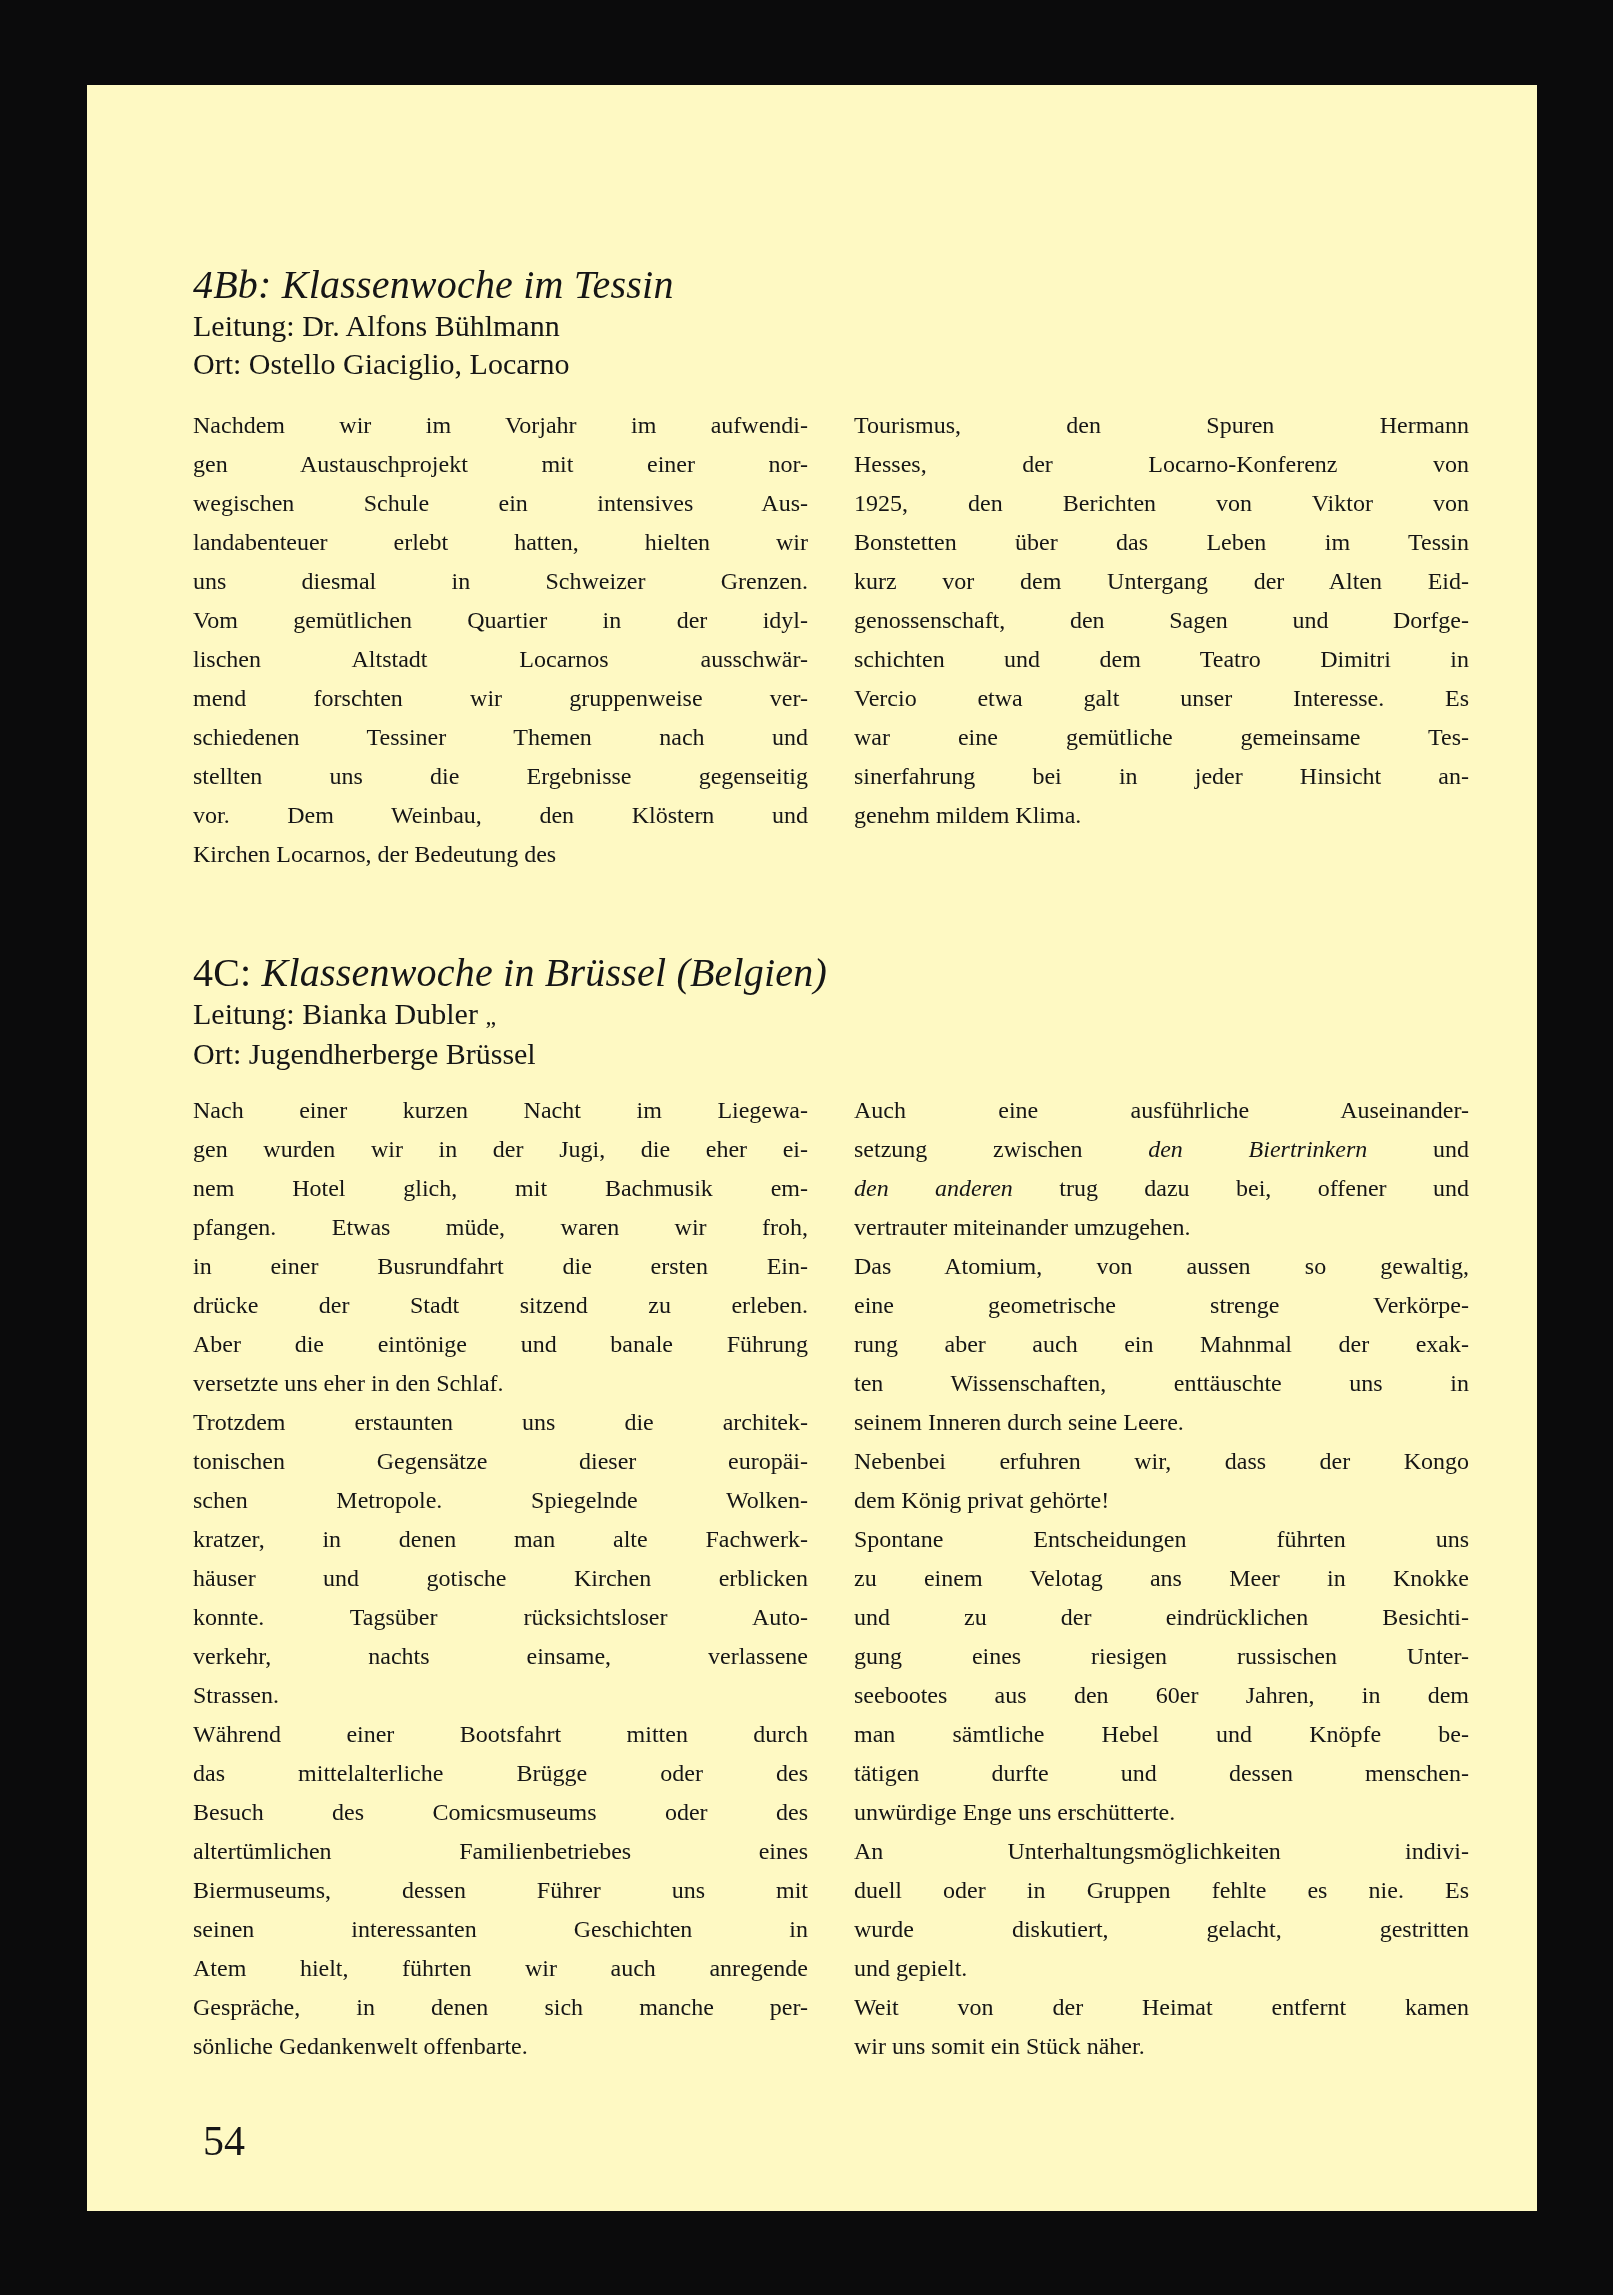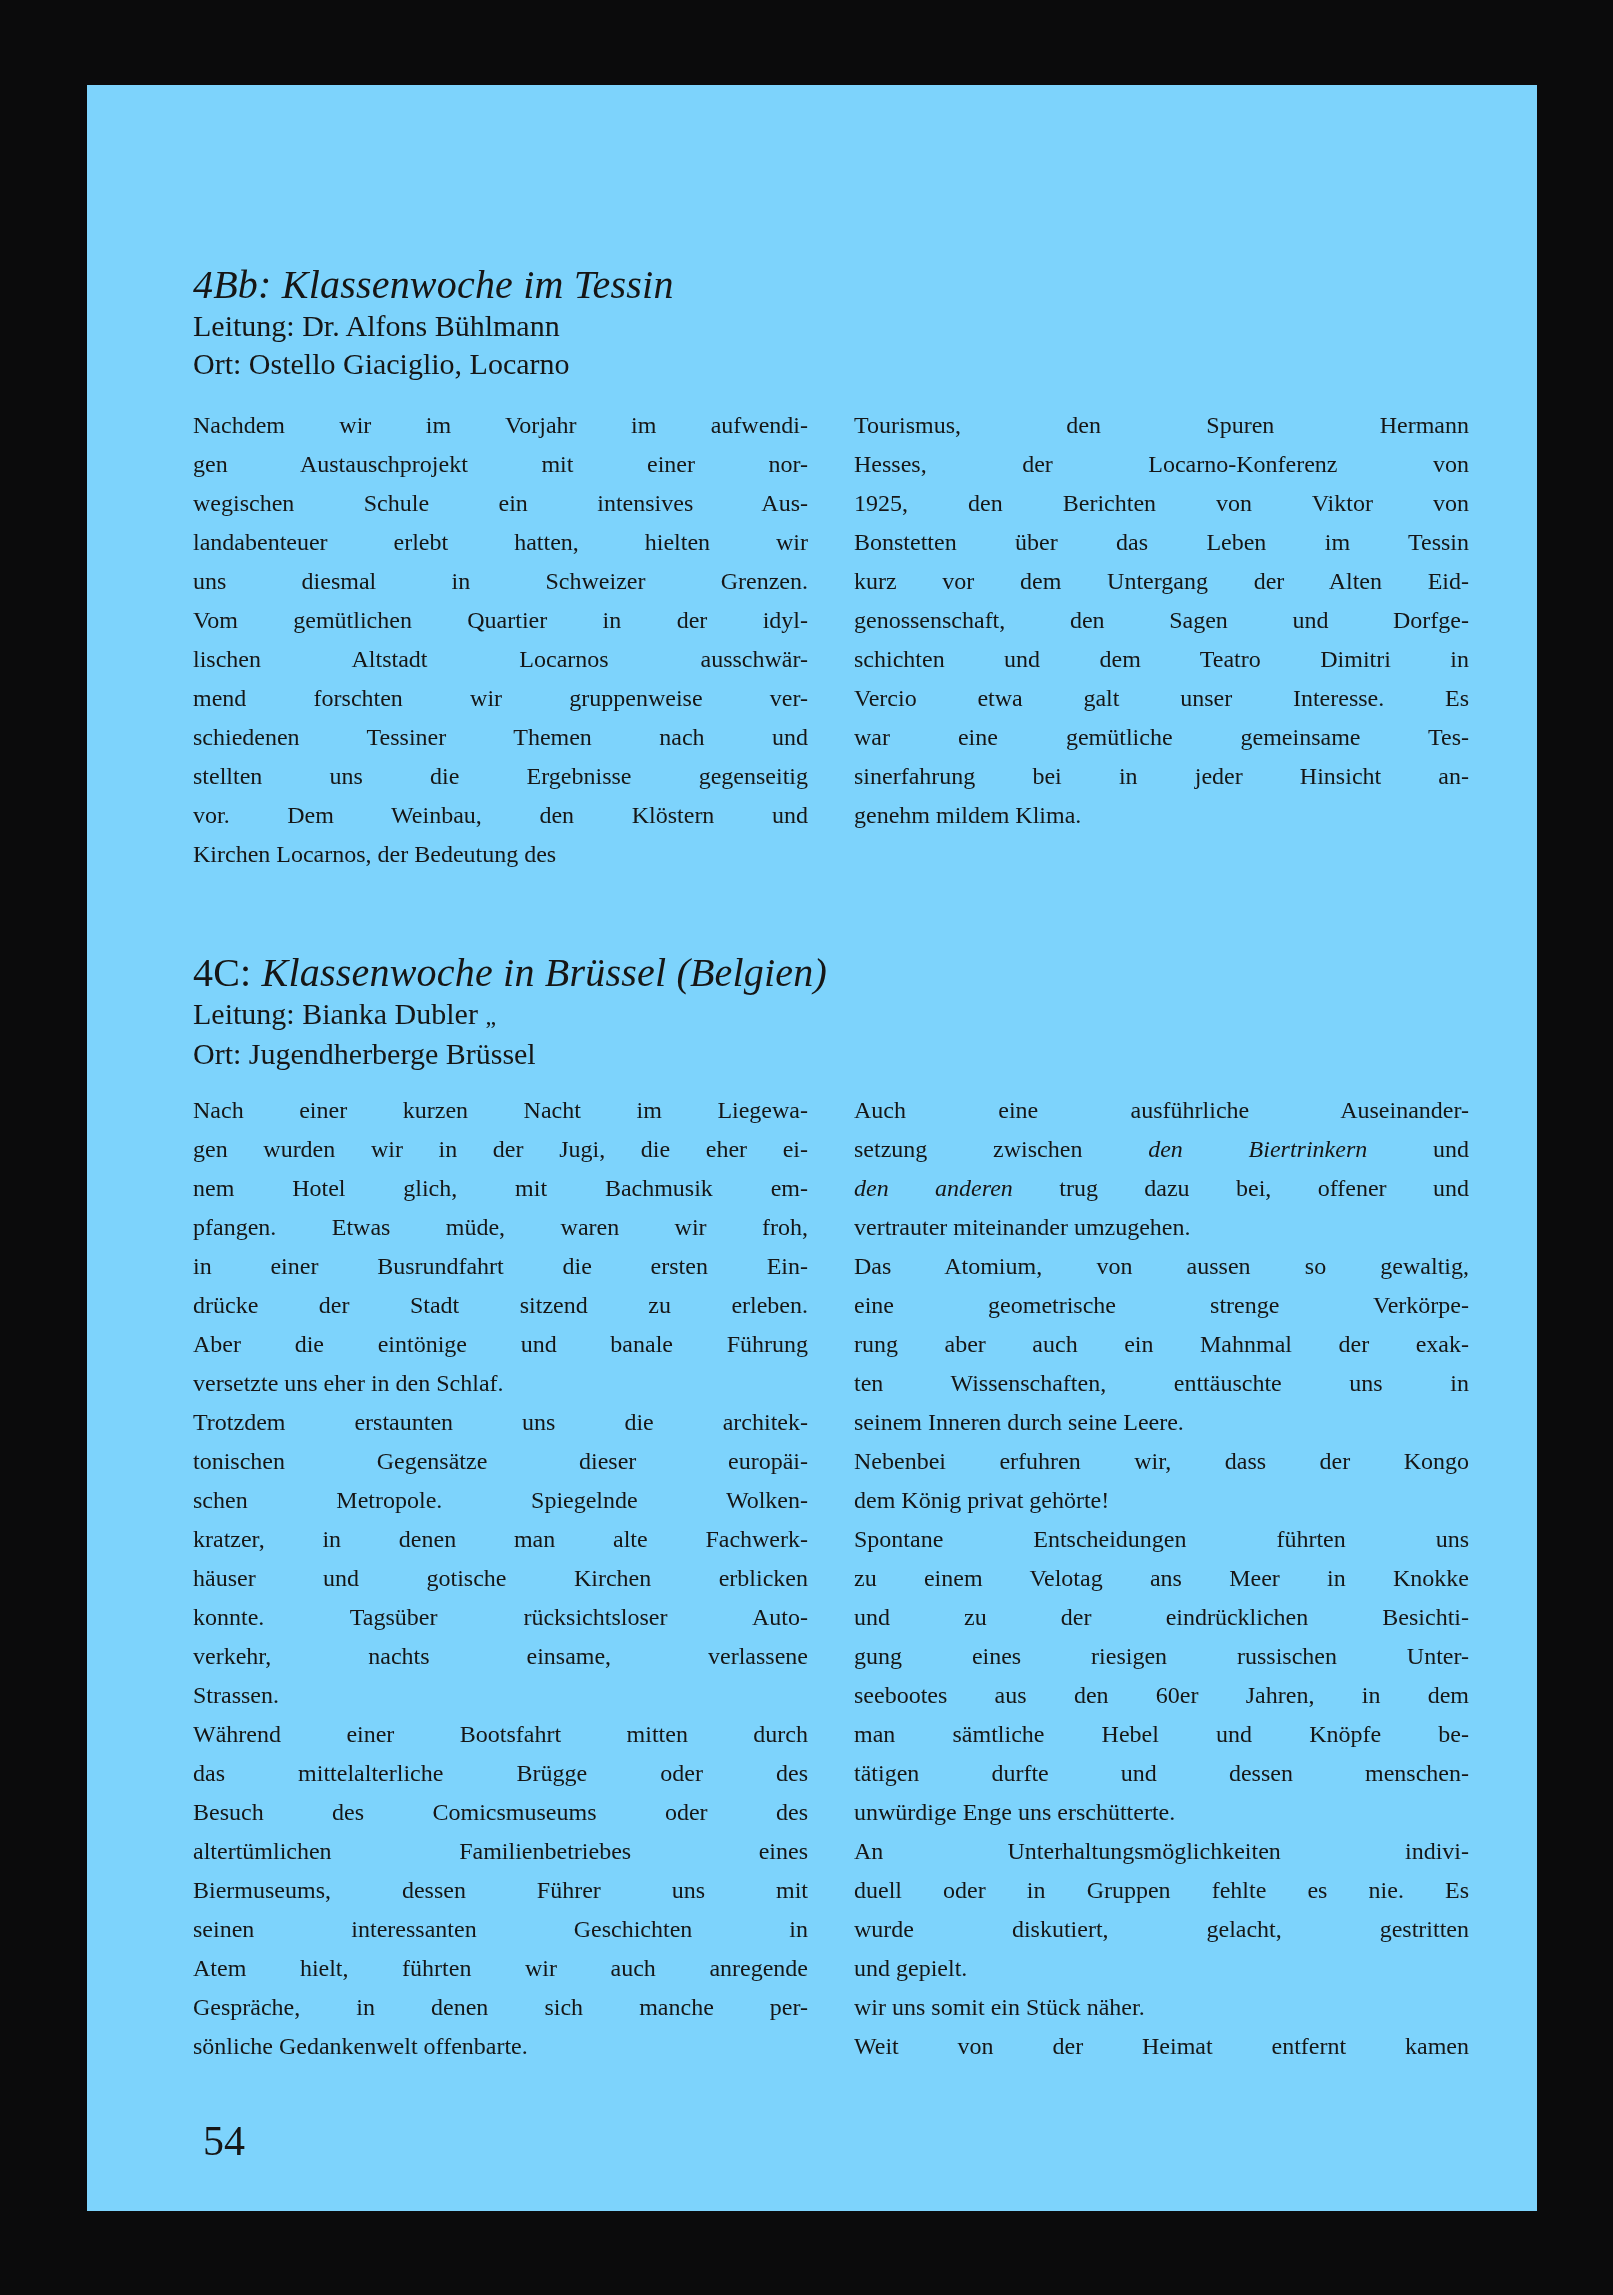--- a/index.html
+++ b/index.html
@@ -8,21 +8,21 @@
     background:#0b0b0c;
     position:relative;
     overflow:hidden;
     font-family:"Liberation Serif","DejaVu Serif",serif;
     color:#161616;
   }
   .page {
     position:absolute;
     left:87px; top:85px;
     width:1450px; height:2126px;
-    background:#7dd3fc;
+    background:#fef9c3;
   }
   .section { position:absolute; left:106px; width:1276px; }
   .heading {
     font-style:italic;
     font-size:40px;
     line-height:45px;
     margin:0;
     font-weight:normal;
     letter-spacing:0.2px;
   }
@@ -158,21 +158,21 @@
           <span class="ln">und zu der eindrücklichen Besichti-</span>
           <span class="ln">gung eines riesigen russischen Unter-</span>
           <span class="ln">seebootes aus den 60er Jahren, in dem</span>
           <span class="ln">man sämtliche Hebel und Knöpfe be-</span>
           <span class="ln">tätigen durfte und dessen menschen-</span>
           <span class="ln last">unwürdige Enge uns erschütterte.</span>
           <span class="ln">An Unterhaltungsmöglichkeiten indivi-</span>
           <span class="ln">duell oder in Gruppen fehlte es nie. Es</span>
           <span class="ln">wurde diskutiert, gelacht, gestritten</span>
           <span class="ln last">und gepielt.</span>
+          <span class="ln">Weit von der Heimat entfernt kamen</span>
           <span class="ln last">wir uns somit ein Stück näher.</span>
-          <span class="ln">Weit von der Heimat entfernt kamen</span>
         </div>
     </div>
   </div>
 
   <div class="page-number">54</div>
 </div>
 
 
 </body></html>

